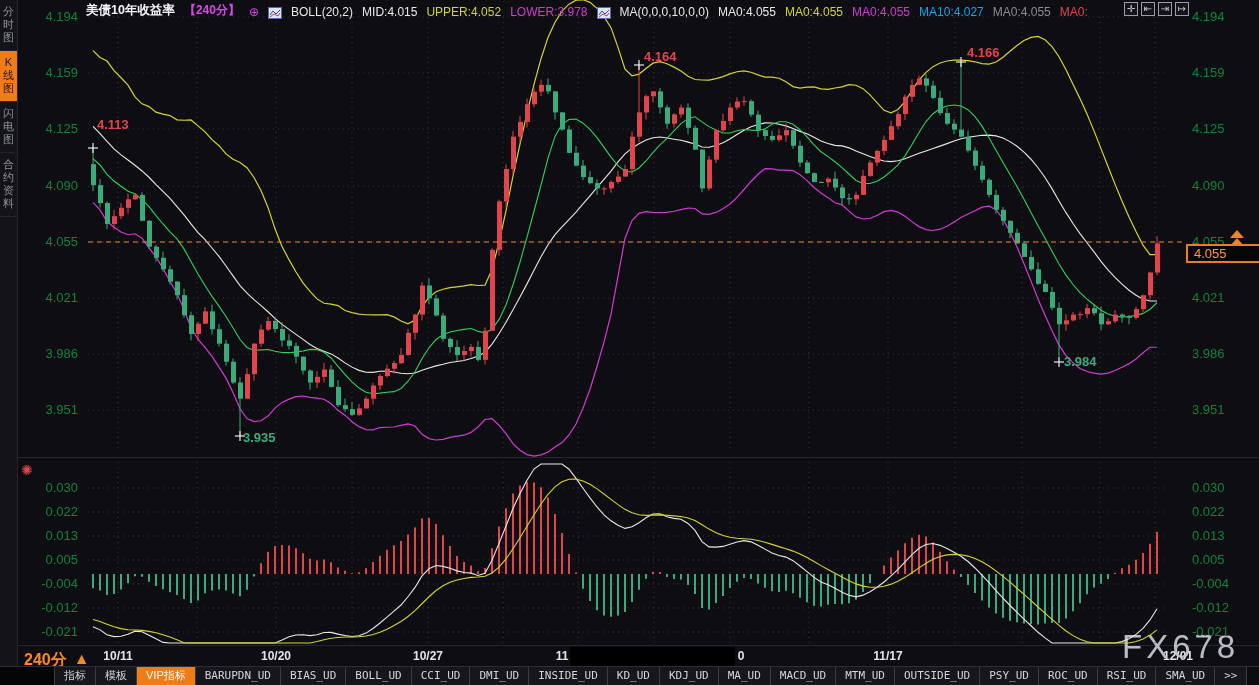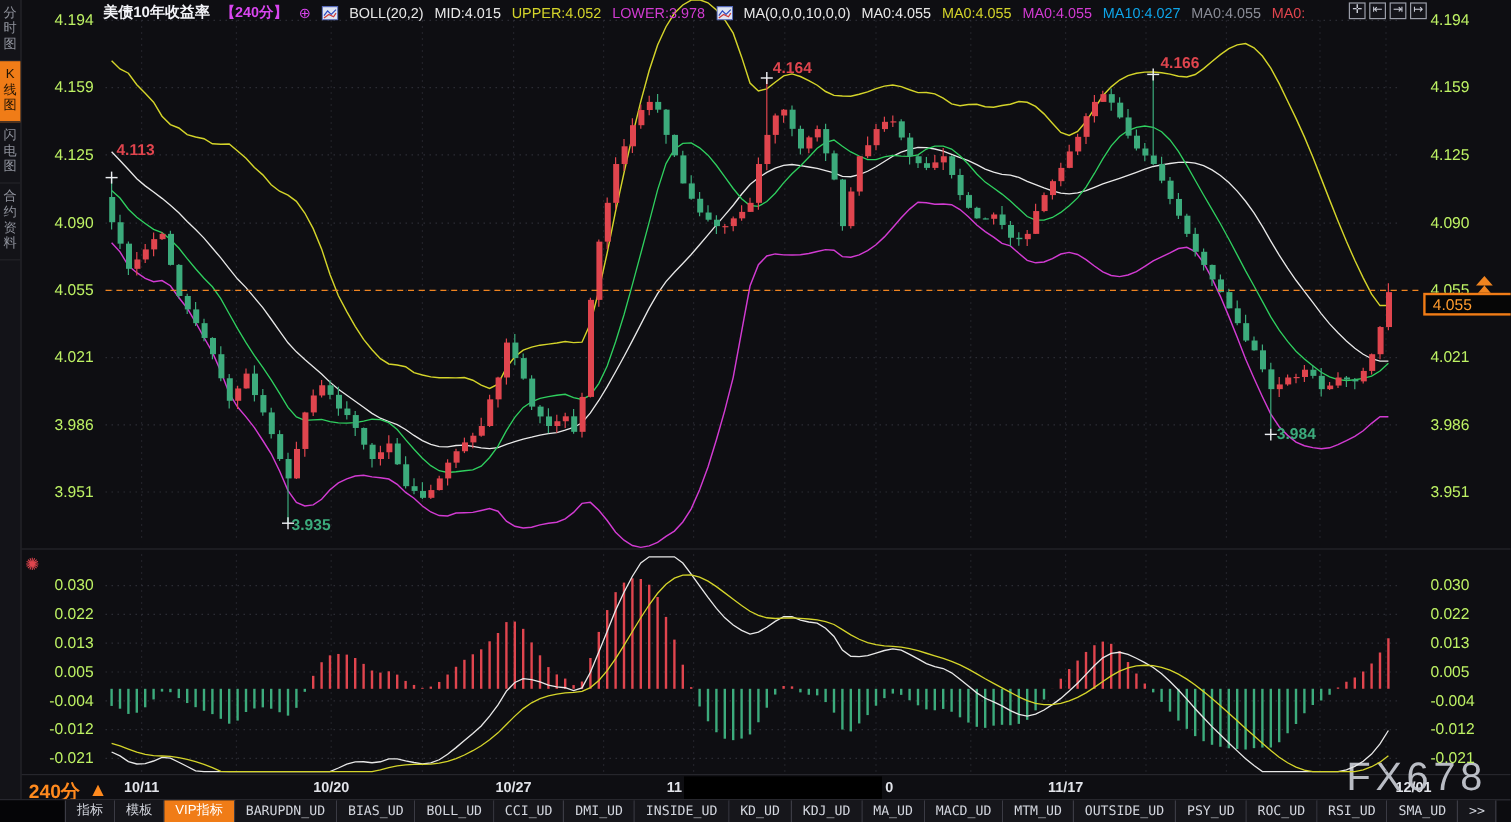--- a/index.html
+++ b/index.html
@@ -4,29 +4,29 @@
 <style>
   html,body{margin:0;padding:0;background:#0b0b0e;}
   #app{position:relative;width:1259px;height:685px;background:#0e0e12;overflow:hidden;
        font-family:"Liberation Sans","DejaVu Sans",sans-serif;color:#dcdee6;}
   #sidebar{position:absolute;left:0;top:0;width:17px;height:685px;background:#131318;
        border-right:1px solid #26262c;z-index:40;}
   .side-tab{display:flex;flex-direction:column;align-items:center;padding:5px 0 6px 0;
        border-bottom:1px solid #232329;color:#8f929c;font-size:11px;line-height:13px;cursor:pointer;}
   .side-tab.active{background:#f07c17;color:#241505;}
   #header{position:absolute;left:86px;top:2px;display:flex;gap:9px;font-size:12px;
-       white-space:nowrap;z-index:35;align-items:center;}
+       white-space:nowrap;z-index:35;align-items:flex-end;}
   .title{color:#f2f3f7;font-weight:bold;font-size:12.5px;}
   .orange{color:#d946ef;} .yellow{color:#d4d42a;} .magenta{color:#d23bd2;}
   .white{color:#e8e8e8;}
   .mini-icon{display:inline-block;width:14px;height:12px;}
   #top-icons{position:absolute;right:70px;top:2px;display:flex;gap:3px;z-index:35;}
   .icon-btn{width:14px;height:14px;border:1px solid #9a9da8;background:#14141a;color:#c9ccd6;
        font-size:10px;line-height:12px;text-align:center;cursor:pointer;box-sizing:border-box;}
-  .tick{position:absolute;font-size:13px;color:#bef264;z-index:12;}
+  .tick{position:absolute;font-size:13px;color:#15803d;z-index:12;}
   .tick.left{width:58px;text-align:right;left:20px;}
   .tick.right{left:1192px;}
   .ann{position:absolute;font-size:13px;font-weight:bold;z-index:15;}
   #macd-header{position:absolute;left:88px;top:463px;display:flex;gap:11px;font-size:12px;z-index:15;}
   #macd-sun{position:absolute;left:21px;top:462px;color:#e0454e;font-size:14px;z-index:15;}
   #price-tag{position:absolute;left:1186px;top:244px;width:66px;height:15px;border:2px solid #f07c17;
        background:#060606;color:#ff9b2e;font-size:13px;line-height:15px;padding-left:6px;z-index:25;}
   #dates div{position:absolute;transform:translateX(-50%);font-size:12px;font-weight:bold;
        color:#e2e4ea;top:649px;z-index:6;}
   #censor{position:absolute;left:570px;top:647px;width:165px;height:19px;background:#000;z-index:8;}

